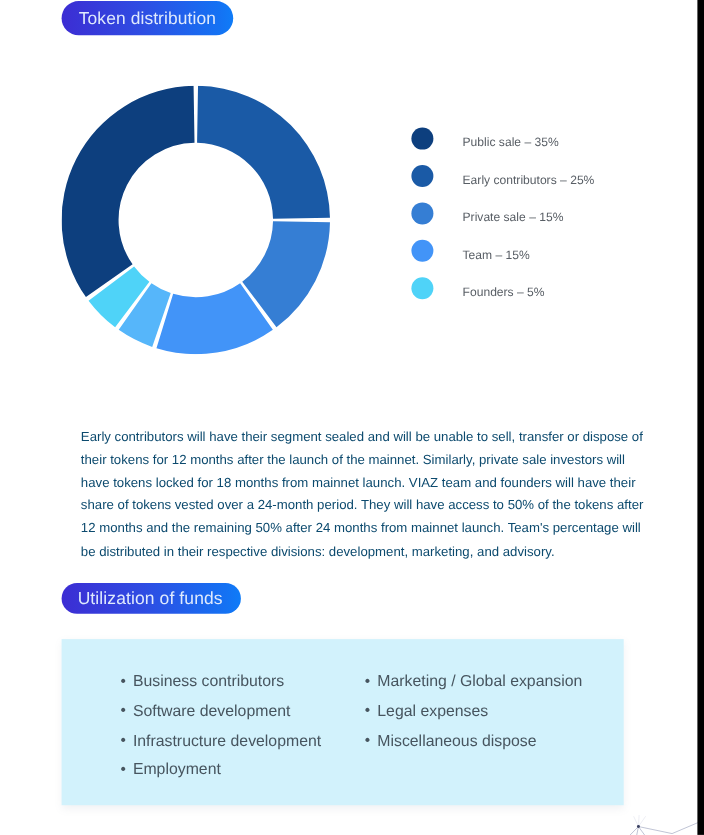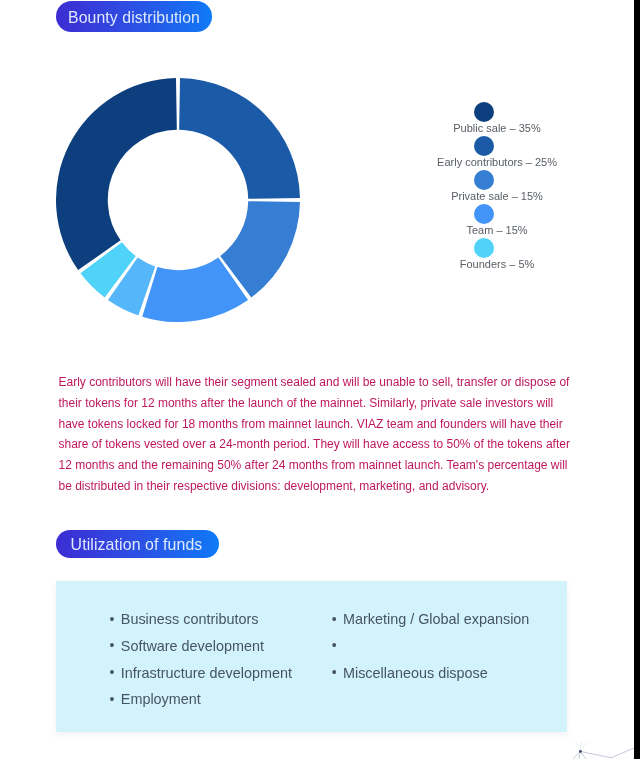--- a/index.html
+++ b/index.html
@@ -26,26 +26,26 @@
   #badge-token span{position:relative;top:1.5px;}
   #badge-funds{left:56px;top:530px;width:163px;height:28px;font-size:15.9px;}
   #badge-funds span{position:relative;top:1px;left:-1px;}
 
   
   .chart-card{position:absolute;left:55px;top:80px;width:249px;height:245px;background:#ffffff;}
   .donut{position:absolute;left:56px;top:78px;width:244px;height:244px;}
 
   
   .legend{position:absolute;left:373.5px;top:101.5px;width:220px;}
-  .legend-row{display:flex;align-items:center;height:34.05px;flex-direction:column;}
+  .legend-row{display:flex;align-items:flex-end;height:34.05px;}
   .legend-dot{width:20px;height:20px;border-radius:50%;flex:0 0 auto;}
   .legend-label{margin-left:27px;font-size:11px;color:#585e65;white-space:nowrap;}
 
   
-  .para{position:absolute;left:56.5px;top:370px;margin:2px;width:514px;font-size:12px;line-height:20.8px;color:#be185d;}
+  .para{position:absolute;left:56.5px;top:370px;margin:17px;width:514px;font-size:12px;line-height:20.8px;color:#0c4a6e;}
 
   
   .funds-box{position:absolute;left:56px;top:581px;width:511px;height:151px;background:#d2f2fc;box-shadow:0 3px 7px rgba(120,130,150,.10);}
   .funds-col{position:absolute;}
   .funds-item{display:flex;align-items:baseline;font-size:14.4px;color:#47555f;height:26.8px;line-height:26.8px;white-space:nowrap;}
   .bullet{width:11.3px;flex:0 0 auto;font-size:14px;position:relative;top:-0.5px;}
   #funds-col-0{left:53.5px;top:25px;}
   #funds-col-1{left:275.7px;top:25px;}
 
   .network{position:absolute;left:550px;top:740px;}
@@ -65,21 +65,21 @@
     </g>
     <g stroke="#e3e5ee" stroke-width="0.7" fill="none" stroke-opacity="0.85">
       <path d="M30.4,11.4 L26,2"></path>
       <path d="M30.4,11.4 L31,1"></path>
       <path d="M30.4,11.4 L37,2"></path>
     </g>
     <circle cx="30.4" cy="11.4" r="1.35" fill="#3a4060"></circle>
   </svg>
 
   <div class="badge" id="badge-token">
-    <span>Bounty distribution</span>
+    <span>Token distribution</span>
   </div>
 
   <div class="chart-card"></div>
 
   <svg class="donut" viewBox="0 0 244 244" width="244" height="244">
     <g>
       <path class="slice" d="M124.02,0.02 A122.0,122.0 0 0 1 243.98,119.98 L192.19,120.84 A70.2,70.2 0 0 0 123.16,51.81 Z" fill="#1a5aa6"></path>
       <path class="slice" d="M243.98,124.02 A122.0,122.0 0 0 1 195.34,219.50 L164.20,178.10 A70.2,70.2 0 0 0 192.19,123.16 Z" fill="#357ed4"></path>
       <path class="slice" d="M192.06,221.88 A122.0,122.0 0 0 1 86.23,238.64 L101.42,189.11 A70.2,70.2 0 0 0 162.32,179.47 Z" fill="#4294f8"></path>
       <path class="slice" d="M82.38,237.39 A122.0,122.0 0 0 1 51.94,221.88 L81.68,179.47 A70.2,70.2 0 0 0 99.20,188.40 Z" fill="#56b6fa"></path>
@@ -136,20 +136,21 @@
           <span>Employment</span>
         </div>
       </div>
     <div class="funds-col" id="funds-col-1">
         <div class="funds-item">
           <span class="bullet">•</span>
           <span>Marketing / Global expansion</span>
         </div>
         <div class="funds-item">
           <span class="bullet">•</span>
+          <span>Legal expenses</span>
         </div>
         <div class="funds-item">
           <span class="bullet">•</span>
           <span>Miscellaneous dispose</span>
         </div>
       </div>
   </div>
 
   <div class="edge-strip"></div>
 </div>

